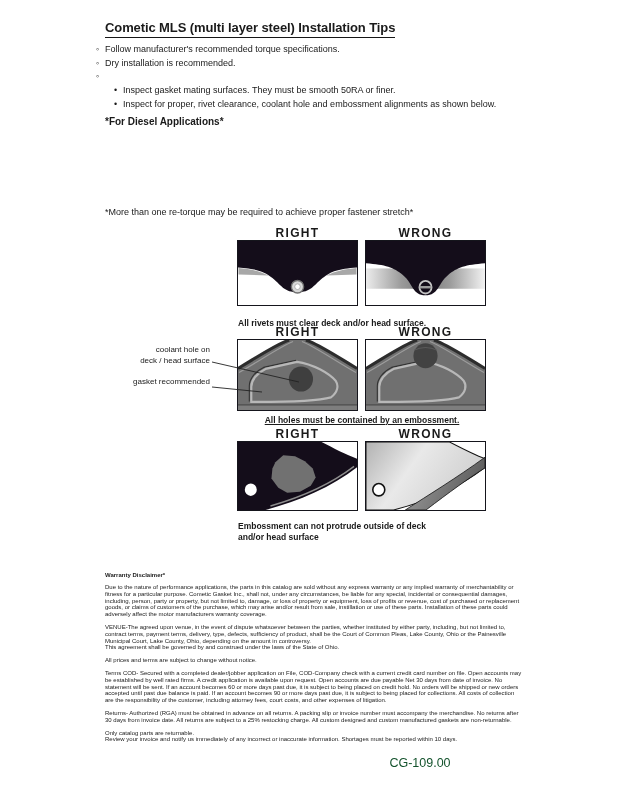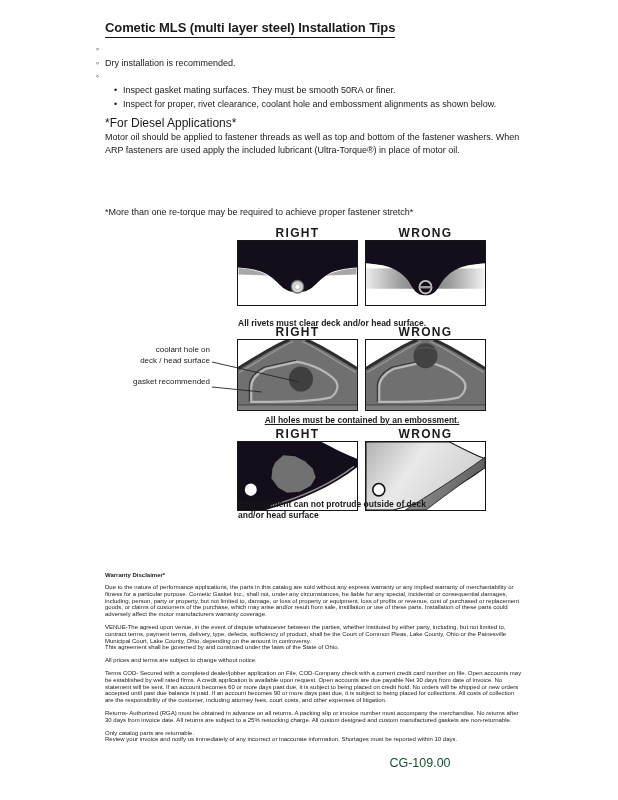--- a/index.html
+++ b/index.html
@@ -9,41 +9,41 @@
   }
   .title {
     position:absolute; left:105px; top:20px; margin:0;
     font-size:13px; font-weight:bold; letter-spacing:-0.1px;
     display:inline-block; border-bottom:1.6px solid #161616; padding-bottom:2px;
   }
   .tips { position:absolute; left:96px; top:43px; width:505px; font-size:9px; line-height:13.7px; }
   .b-row { display:flex; white-space:nowrap; }
   .b-row .mk { width:9px; flex:0 0 9px; }
   .b-row.sub { padding-left:18px; }
-  .diesel-h { position:absolute; left:105px; top:116px; margin:0; font-size:12px; font-weight:normal; }
+  .diesel-h { position:absolute; left:105px; top:116px; margin:0; font-size:10px; font-weight:bold; }
   .para { position:absolute; left:105px; width:428px; font-size:9px; line-height:13px; }
   #para1 { top:131px; }
   #para2 { top:165px; }
   #para3 { top:206px; width:460px; }
 
   .diag { position:absolute; left:237px; width:250px; }
   #diag1 { top:226px; height:100px; }
   #diag2 { top:325px; height:105px; }
   #diag3 { top:427px; height:115px; }
   .dlabel { position:absolute; top:0; width:121px; text-align:center; font-size:12px; font-weight:bold; letter-spacing:1.3px; }
   .dlabel.l { left:0; } .dlabel.r { left:128px; }
   .panel { position:absolute; top:14px; width:121px; height:66px; border:1.6px solid #15151c; box-sizing:border-box; background:#fff; }
   .panel.l { left:0; } .panel.r { left:128px; }
   #diag2 .panel { height:72px; }
   #diag3 .panel { height:70px; }
   .panel svg { display:block; width:100%; height:100%; }
   .caption { position:absolute; left:1px; font-size:8.5px; font-weight:bold; white-space:nowrap; }
   #diag1 .caption { top:92px; }
   #diag2 .caption { top:90px; left:0; width:250px; text-align:center;text-decoration:underline; }
-  #diag3 .caption { top:72px; line-height:10.5px; white-space:normal; width:230px; }
+  #diag3 .caption { top:94px; line-height:10.5px; white-space:normal; width:230px; }
 
   .callout { position:absolute; width:112px; left:98px; text-align:right; font-size:8px; line-height:10.5px; }
   #callout-coolant { top:345px; }
   #callout-emboss  { top:377px; }
   #callout-lines { position:absolute; left:210px; top:348px; width:100px; height:50px; }
 
   .warranty { position:absolute; left:105px; top:572px; width:418px; color:#222; }
   .warranty h2 { margin:0 0 6px 0; font-size:6px; font-weight:bold; }
   .wp { font-size:6px; line-height:6.8px; margin:0 0 6px 0; }
   .wp.mb0 { margin-bottom:0; }
@@ -52,40 +52,40 @@
 </head>
 <body>
 
 <div class="page">
 
   <h1 class="title">Cometic MLS (multi layer steel) Installation Tips</h1>
 
   <div class="tips">
     <div class="b-row">
       <span class="mk">◦</span>
+      <span>Follow manufacturer's recommended torque specifications.</span>
     </div>
     <div class="b-row">
       <span class="mk">◦</span>
       <span>Dry installation is recommended.</span>
     </div>
     <div class="b-row">
       <span class="mk">◦</span>
     </div>
     <div class="b-row sub">
       <span class="mk">•</span>
       <span>Inspect gasket mating surfaces.  They must be smooth 50RA or finer.</span>
     </div>
     <div class="b-row sub">
       <span class="mk">•</span>
       <span>Inspect for proper, rivet clearance, coolant hole and embossment alignments as shown below.</span>
     </div>
   </div>
 
   <h2 class="diesel-h">*For Diesel Applications*</h2>
-  <div class="para" id="para1">Motor oil should be applied to fastener threads as well as top and bottom of the fastener washers. When ARP fasteners are used apply the included lubricant (Ultra-Torque®) in place of motor oil.</div>
   <div class="para" id="para3">*More than one re-torque may be required to achieve proper fastener stretch*</div>
 
   <div class="diag" id="diag1">
     <div class="dlabel l">RIGHT</div>
     <div class="dlabel r">WRONG</div>
     <div class="panel l">
       <svg viewBox="0 0 121 63" preserveAspectRatio="none">
         <rect width="121" height="63" fill="#ffffff"></rect>
         <path d="M0,0 H121 V26 C102,27.5 95,29.5 86,36.5 C76,44.5 74,50.5 60.5,50.5 C47,50.5 45,44.5 35,36.5 C26,29.5 19,27.5 0,26 Z" fill="#140d1a"></path>
         <path d="M0.5,26.5 C12,27.4 22,29.4 31,34 L0.5,33 Z" fill="#a8a8a8"></path>

